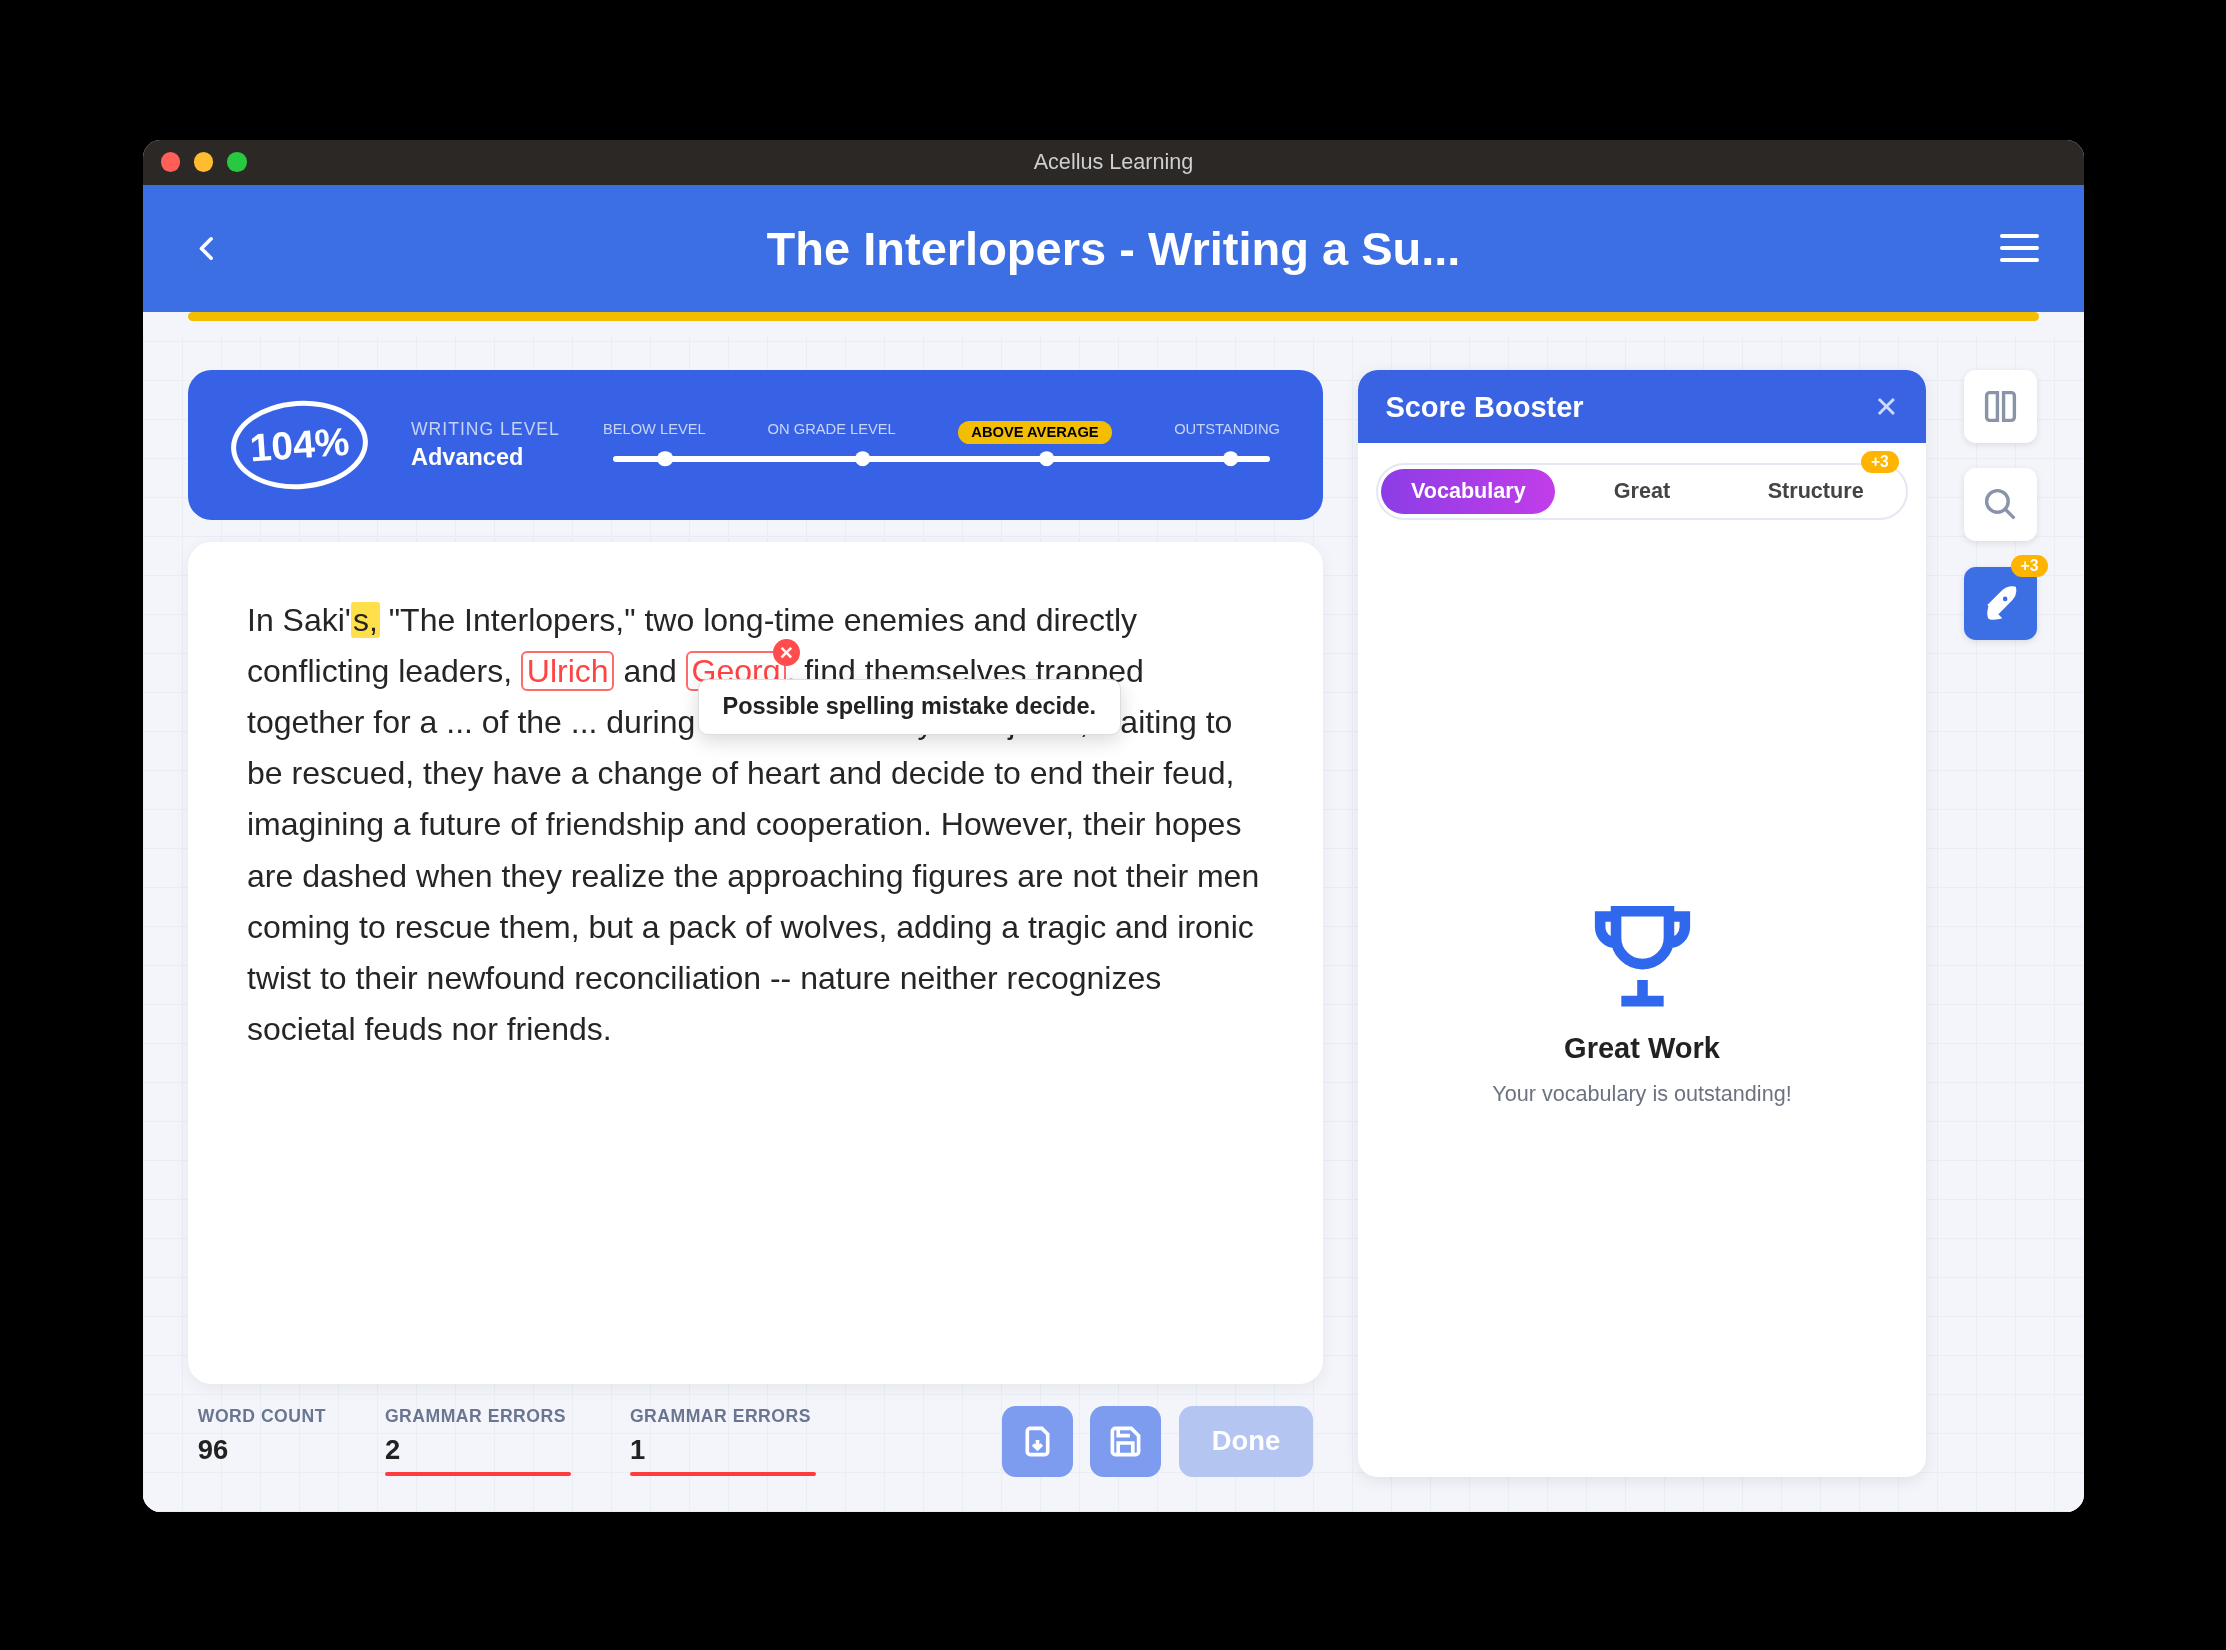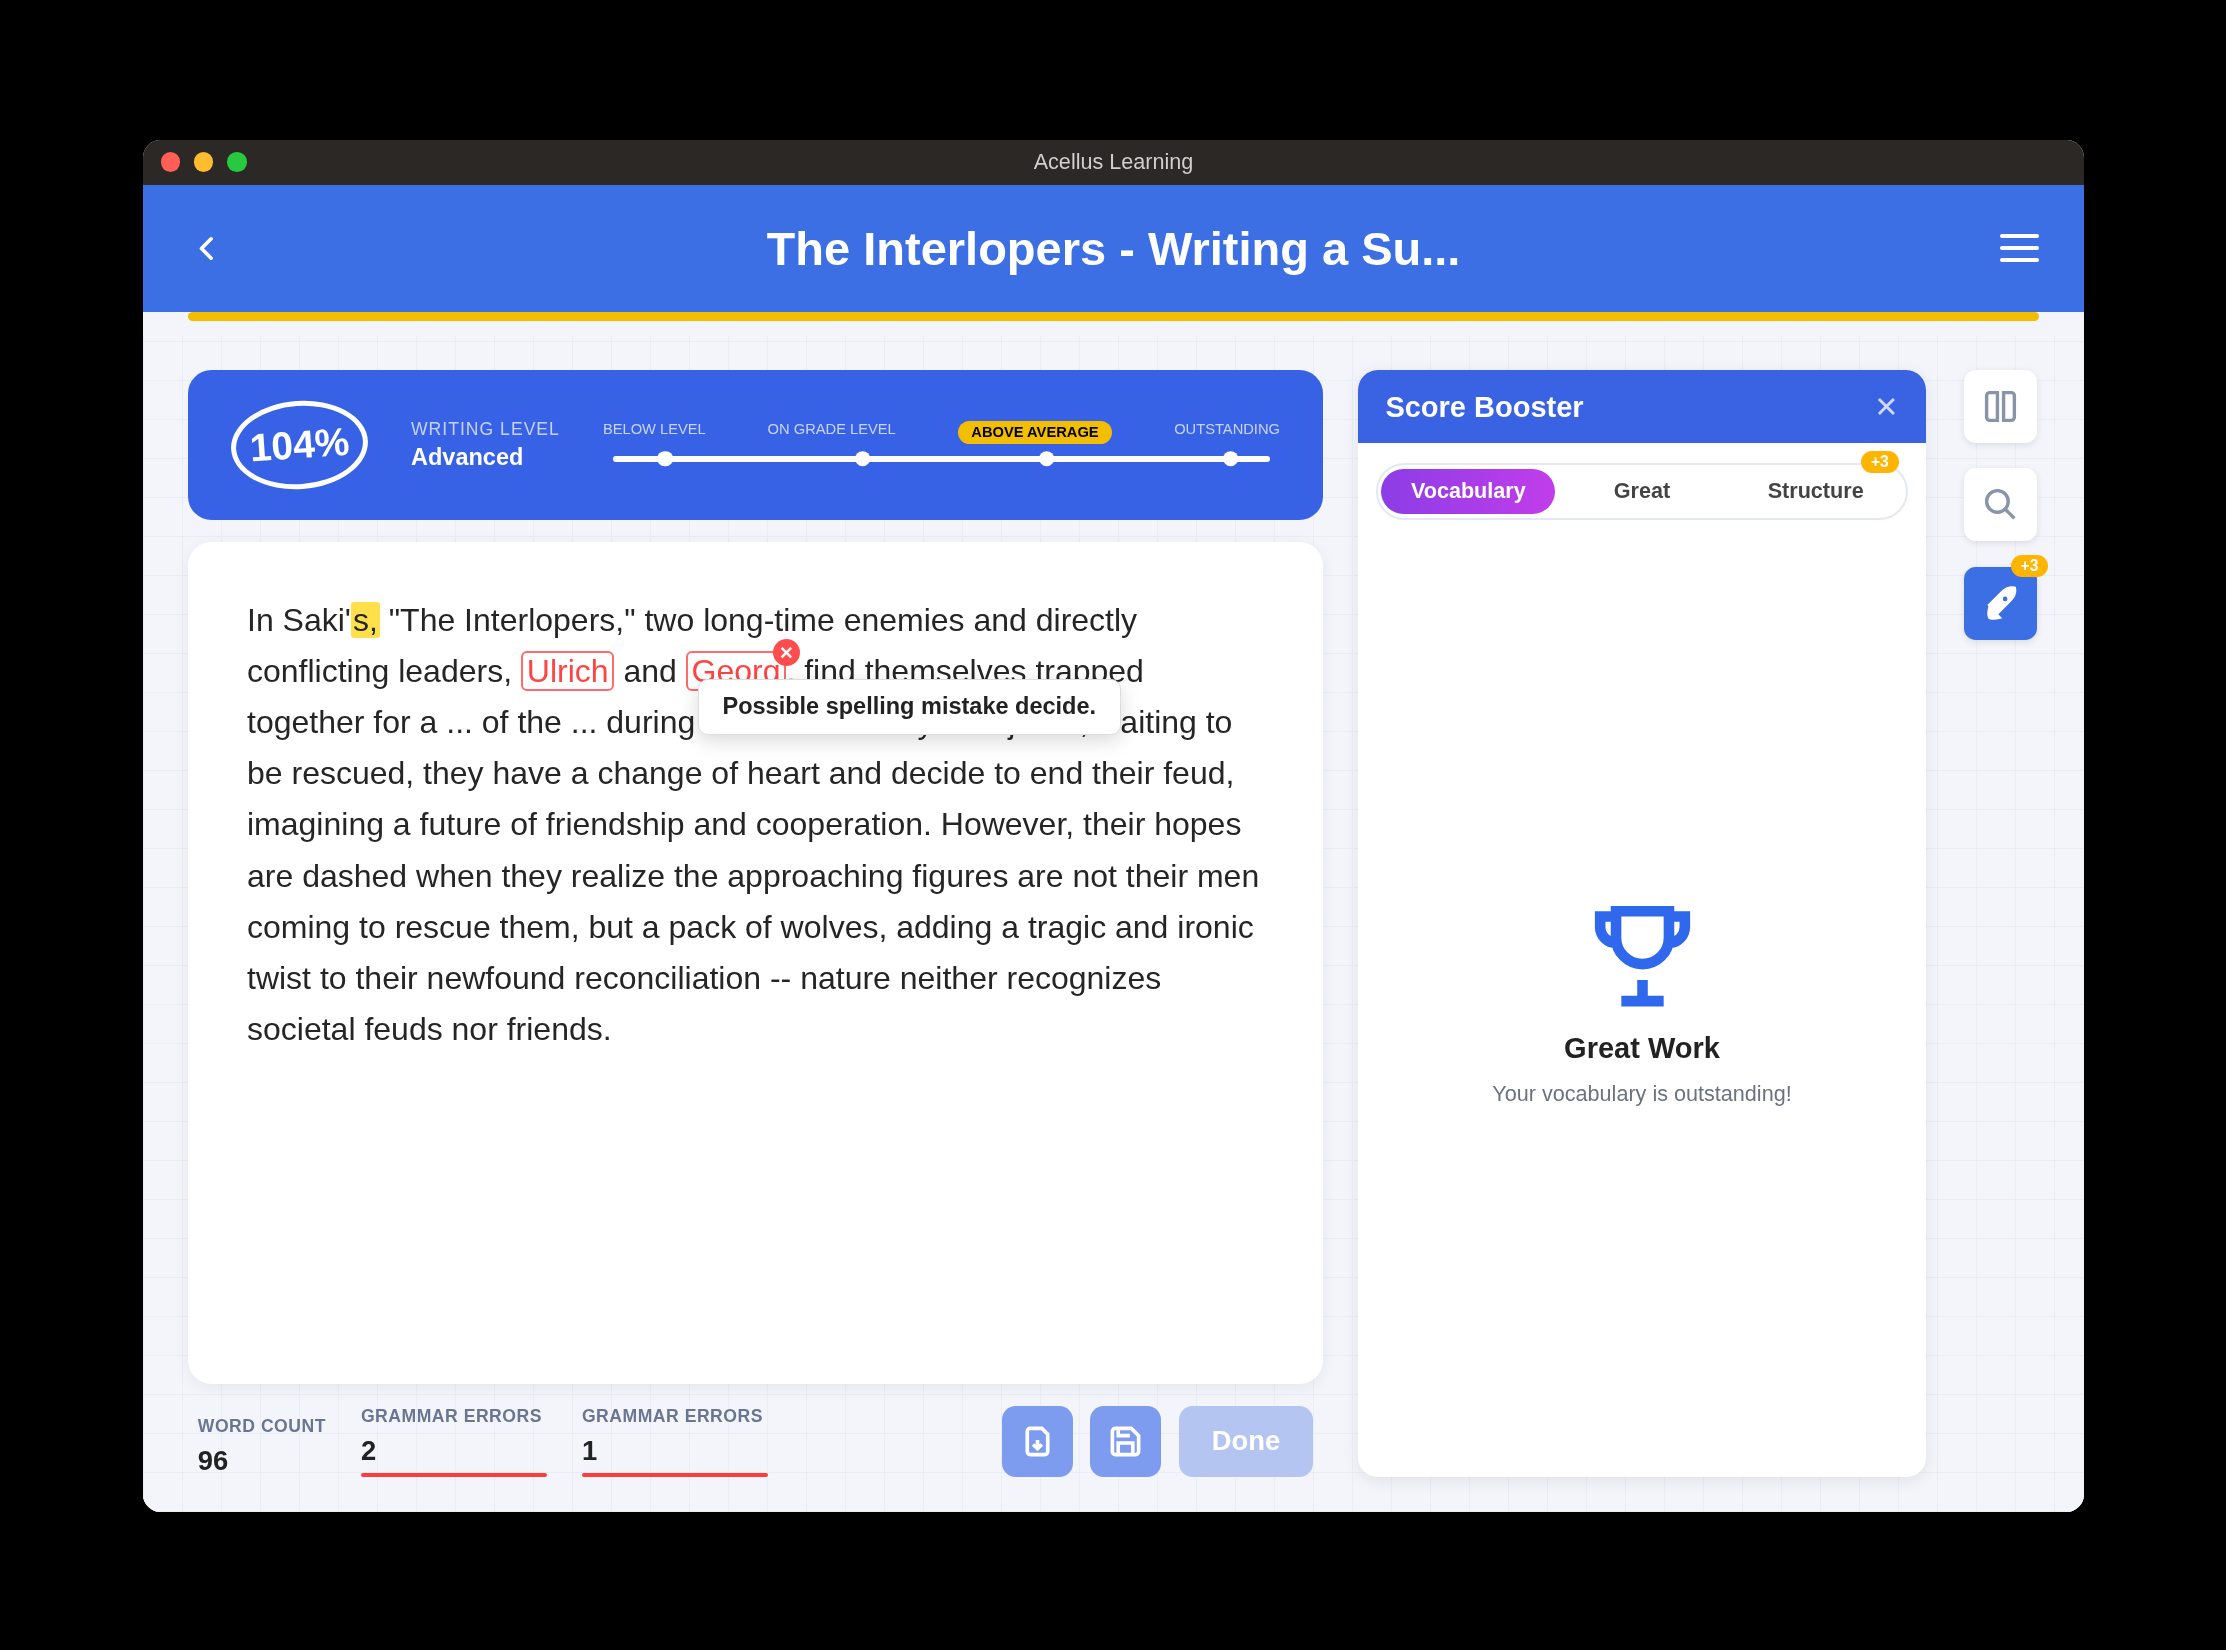--- a/index.html
+++ b/index.html
@@ -111,21 +111,21 @@
       width:27.4px;height:27.4px;background:#ff4d4d;border-radius:50%;
       display:flex;align-items:center;justify-content:center;color:#fff;font-size:17.6px;font-weight:700;
     }
     .tooltip {
       position:absolute; background:#fff; border:1px solid #ddd; border-radius:9.8px;
       padding: 13.7px 23.5px; font-size:23.5px; color:#222; font-weight:600;
       box-shadow:0 5.9px 19.6px rgba(0,0,0,0.15);
       top: 137px; left: 510px; z-index:20;
     }
 
-    .stats-row { display:flex; align-items:flex-end; gap: 35px; padding: 0 9.8px;}
+    .stats-row { display:flex; align-items:flex-start; gap: 59px; padding: 0 9.8px;}
     .stat { display:flex; flex-direction:column; gap:7.8px;}
     .stat-label { font-size:17.6px; color:#6a7691; font-weight:700; letter-spacing:0.5px;}
     .stat-value { font-size:27.4px; font-weight:700; color:#222;}
     .stat.err .stat-value::after{ content:""; display:block; height:3.9px; background:#ff3b3b; margin-top:5.9px; width:186px; border-radius:2px;}
     .stats-row .btns { margin-left:auto; display:flex; gap:17.6px;}
     .icon-btn { width:71px;height:71px;border-radius:13.7px;background:#7d9cf0;display:flex;align-items:center;justify-content:center;cursor:pointer;}
     .icon-btn svg{width:35px;height:35px;stroke:#fff;fill:none;stroke-width:2.5;}
     .done-btn { background:#b4c5f2; color:#fff; font-size:27.4px; font-weight:600; padding: 0 33px; height:71px; border-radius:13.7px; border:none; cursor:pointer;}
 
     .booster {

